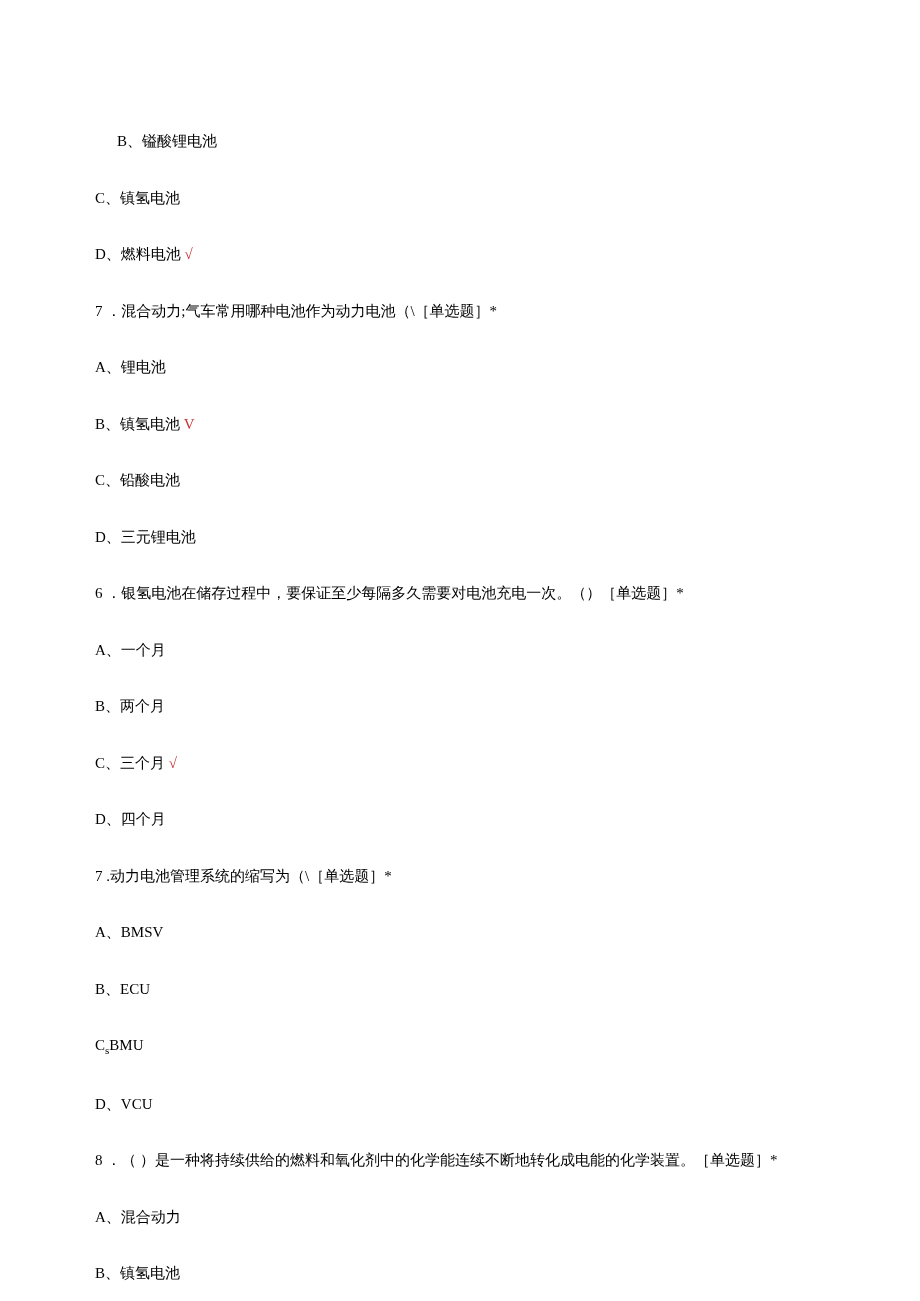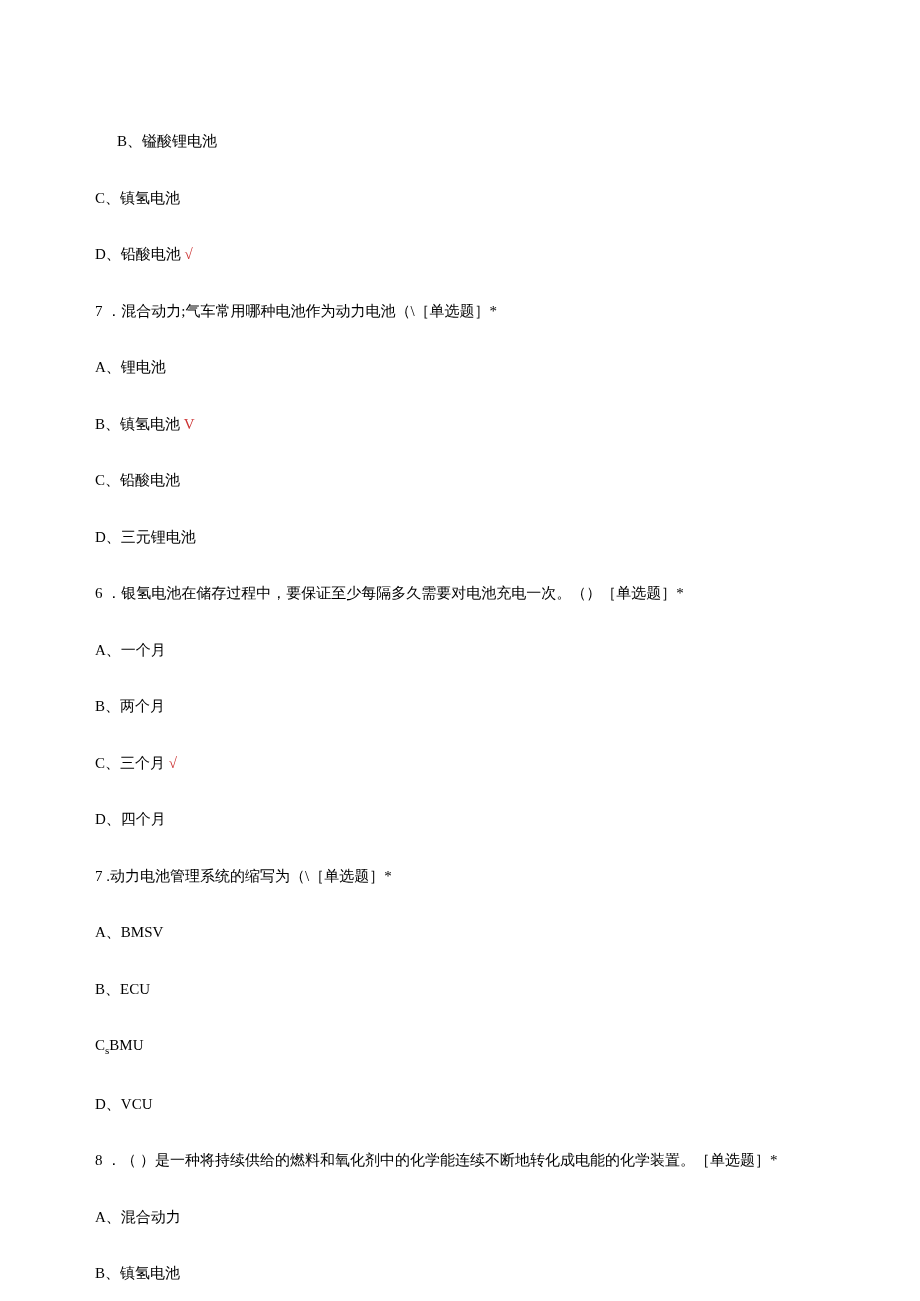--- a/index.html
+++ b/index.html
@@ -30,21 +30,21 @@
       font-size: 11px;
       vertical-align: sub;
     }
   </style>
 </head>
 <body>
 
 <div class="line indent">B、镒酸锂电池</div>
 <div class="line">C、镇氢电池</div>
 <div class="line">
-  <span>D、铅酸电池</span><span class="red"> √</span>
+  <span>D、燃料电池</span><span class="red"> √</span>
 </div>
 <div class="line">7 ．混合动力;气车常用哪种电池作为动力电池（\［单选题］*</div>
 <div class="line">A、锂电池</div>
 <div class="line">
   <span>B、镇氢电池</span><span class="red"> V</span>
 </div>
 <div class="line">C、铅酸电池</div>
 <div class="line">D、三元锂电池</div>
 <div class="line">6 ．银氢电池在储存过程中，要保证至少每隔多久需要对电池充电一次。（）［单选题］*</div>
 <div class="line">A、一个月</div>

